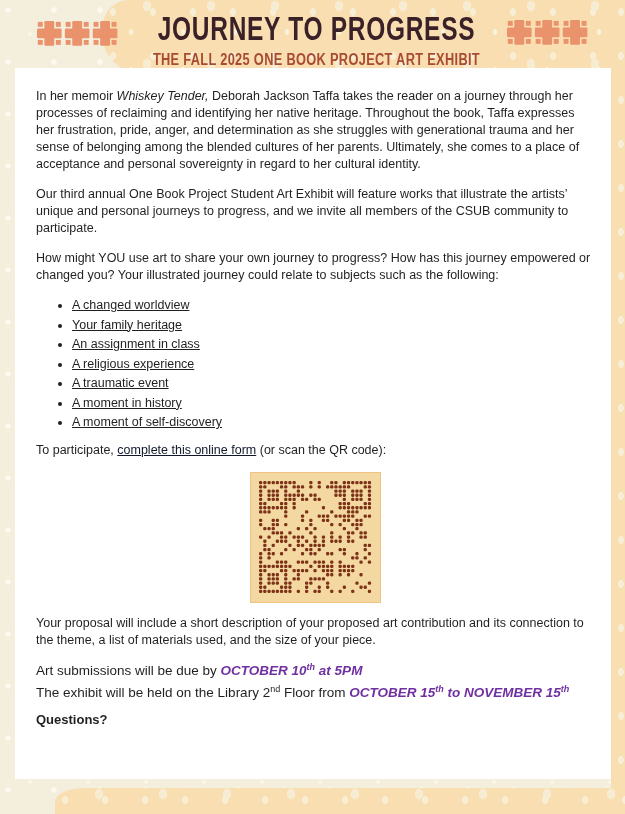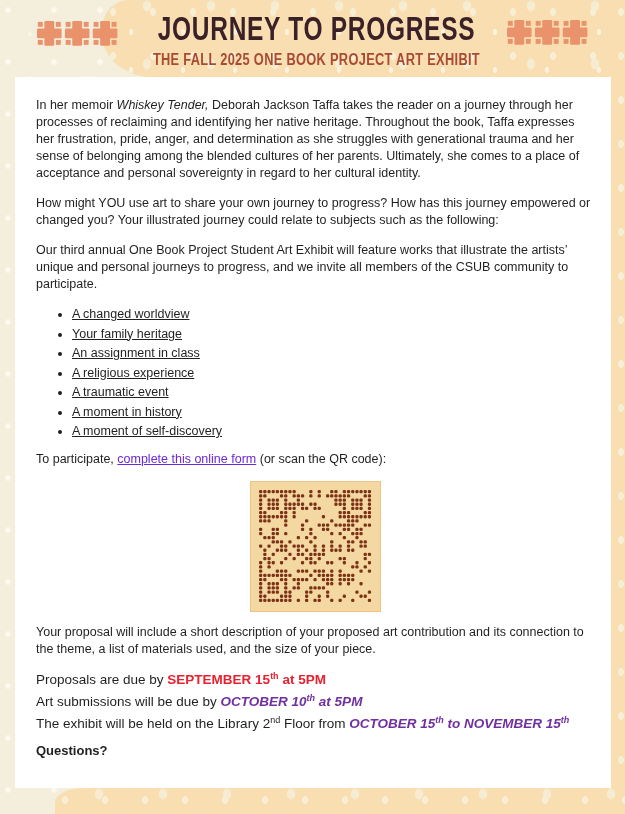--- a/index.html
+++ b/index.html
@@ -27,28 +27,28 @@
   .title{font-weight:bold;font-size:34px;letter-spacing:1px;color:#3a2127;white-space:nowrap;
     transform:scaleX(.72);transform-origin:50% 50%;line-height:1;}
   .subtitle{font-weight:bold;font-size:16px;letter-spacing:.4px;color:#a74b32;white-space:nowrap;
     transform:scaleX(.8);transform-origin:50% 50%;line-height:1;margin-top:7px;}
   .motif{position:absolute;top:18px;width:82px;height:34px;}
   .motif-left{left:33px;}
   .motif-right{left:auto;right:40px;top:17px;}
   .motif rect{fill:#e9926b;}
 
   
-  .panel{position:absolute;left:15px;top:77px;width:596px;min-height:711px;background:#fff;
+  .panel{position:absolute;left:15px;top:68px;width:596px;min-height:711px;background:#fff;
     box-sizing:border-box;padding:20px 16px 14px 21px;z-index:1;
     font-size:12.5px;line-height:17px;color:#211f1f;}
   .panel p{margin:0 0 13px 0;}
   em{font-style:italic;}
   ul{margin:2px 0 11px 0;padding-left:36px;list-style:disc;text-decoration:underline;}
   li{margin:0 0 2.5px 0;}
-  a{color:#6d28d9;text-decoration:underline;cursor:pointer;}
+  a{color:#0f172a;text-decoration:underline;cursor:pointer;}
 
   .qr-wrap{display:flex;justify-content:center;margin:2px 0 12px 0;}
   .qr-box{background:#f3d9a1;border:1px solid #f0c384;padding:8px;line-height:0;}
   #qr-svg rect{fill:#7d3118;}
 
   .due p{margin:0 0 5px 0;font-size:13.5px;}
   .hl{font-weight:bold;}
   .hl-red{color:#e8212e;}
   .hl-purple{color:#7030a0;font-style:italic;}
   sup{font-size:9px;line-height:0;}
@@ -108,23 +108,23 @@
           <rect x="91" y="4" width="6" height="6"></rect>
           <rect x="69" y="26" width="6" height="6"></rect>
           <rect x="91" y="26" width="6" height="6"></rect>
         </g>
     </svg>
   </header>
 
   <main class="panel">
     <p><span>In her memoir </span><em>Whiskey Tender,</em><span> Deborah Jackson Taffa takes the reader on a journey through her processes of reclaiming and identifying her native heritage. Throughout the book, Taffa expresses her frustration, pride, anger, and determination as she struggles with generational trauma and her sense of belonging among the blended cultures of her parents. Ultimately, she comes to a place of acceptance and personal sovereignty in regard to her cultural identity.</span></p>
 
+    <p>Our third annual One Book Project Student Art Exhibit will feature works that illustrate the artists’ unique and personal journeys to progress, and we invite all members of the CSUB community to participate.</p>
+
     <p>How might YOU use art to share your own journey to progress? How has this journey empowered or changed you? Your illustrated journey could relate to subjects such as the following:</p>
-
-    <p>Our third annual One Book Project Student Art Exhibit will feature works that illustrate the artists’ unique and personal journeys to progress, and we invite all members of the CSUB community to participate.</p>
 
     <ul>
       <li>A changed worldview</li>
       <li>Your family heritage</li>
       <li>An assignment in class</li>
       <li>A religious experience</li>
       <li>A traumatic event</li>
       <li>A moment in history</li>
       <li>A moment of self-discovery</li>
     </ul>
@@ -477,20 +477,19 @@
             <rect x="25.1" y="100.4" width="3.3" height="3.3" rx="1.3"></rect>
             <rect x="25.1" y="104.6" width="3.3" height="3.3" rx="1.3"></rect>
             <rect x="25.1" y="108.8" width="3.3" height="3.3" rx="1.3"></rect>
           </svg>
       </div>
     </div>
 
     <p>Your proposal will include a short description of your proposed art contribution and its connection to the theme, a list of materials used, and the size of your piece.</p>
 
     <div class="due">
-      <p><span>Proposals are due by </span><span class="hl hl-red"><span>SEPTEMBER 15</span><sup>th</sup><span> at 5PM</span></span></p>
       <p><span>Art submissions will be due by </span><span class="hl hl-purple"><span>OCTOBER 10</span><sup>th</sup><span> at 5PM</span></span></p>
       <p><span><span>The exhibit will be held on the Library 2</span><sup>nd</sup><span> Floor from </span></span><span class="hl hl-purple"><span>OCTOBER 15</span><sup>th</sup><span> to NOVEMBER 15</span><sup>th</sup></span></p>
     </div>
 
     <p class="q-head">Questions?</p>
   </main>
 </div>
 
 </body></html>

